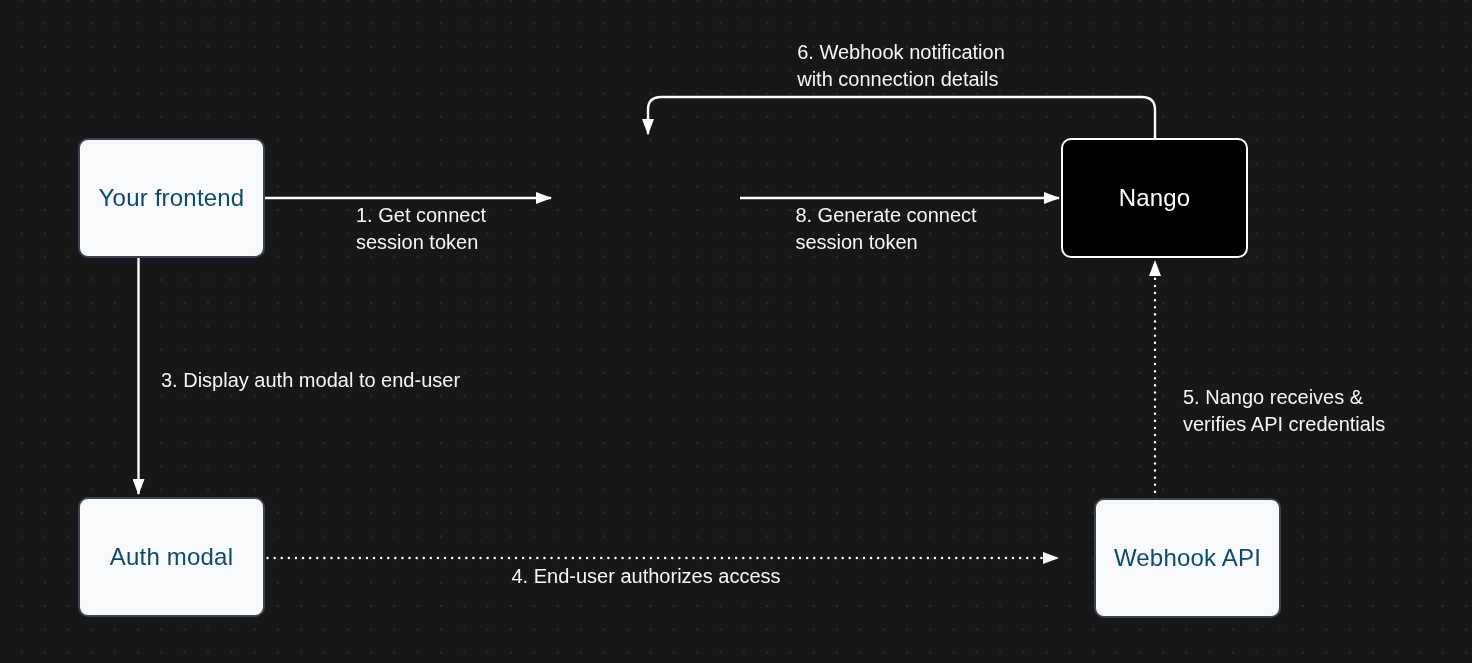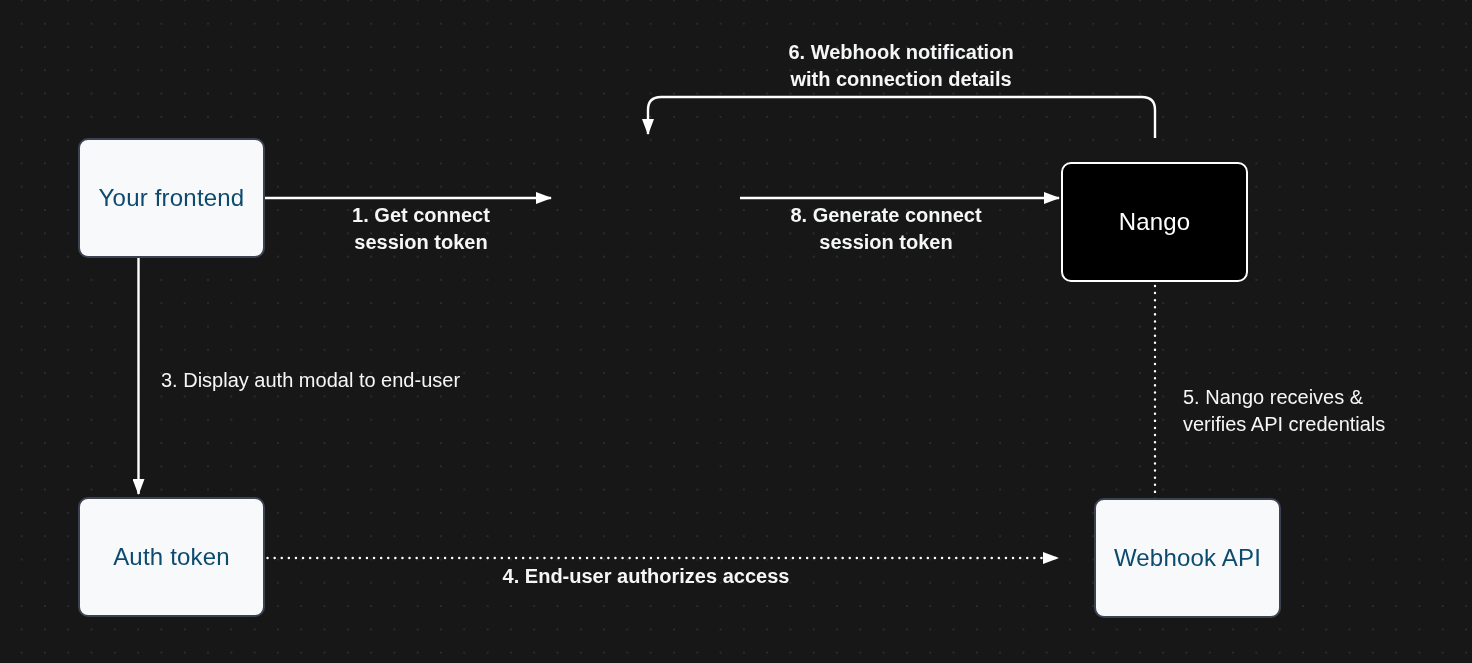--- a/index.html
+++ b/index.html
@@ -43,35 +43,34 @@
     color: #0c4a6e;
     margin-left: 33px;
   }
   .node.dark {
     background: #000000;
     border: 2px solid #ffffff;
     color: #ffffff;
   }
   .node-frontend  { left: 45px;   top: 138px; }
   .node-backend   { left: 553px;  top: 138px; }
-  .node-nango     { left: 1061px; top: 138px; margin-top: 24px; }
+  .node-nango     { left: 1061px; top: 138px; }
   .node-authmodal { left: 45px;   top: 497px; }
   .node-external  { left: 1061px; top: 498px; }
 
   .edge-label {
     position: absolute;
     color: #f5f6f7;
     font-size: 20px;
     line-height: 27px;
     white-space: pre-line;
   }
   .edge-label.centered {
     transform: translateX(-50%);
-    text-align: center;
-    font-weight: bold;
+    text-align: left;
   }
   .label-1 { left: 421px;  top: 202px; }
   .label-2 { left: 886px;  top: 202px; }
   .label-3 { left: 161px;  top: 367px; }
   .label-4 { left: 646px;  top: 563px; }
   .label-5 { left: 1183px; top: 352px; margin-top: 32px; }
   .label-6 { left: 901px;  top: 39px;  }
 </style>
 </head>
 <body>
@@ -101,21 +100,21 @@
   <div class="node light node-frontend">
     <span>Your frontend</span>
   </div>
 
 
   <div class="node dark node-nango">
     <span>Nango</span>
   </div>
 
   <div class="node light node-authmodal">
-    <span>Auth token</span>
+    <span>Auth modal</span>
   </div>
 
   <div class="node light node-external">
     <span>Webhook API</span>
   </div>
 
   <div class="edge-label centered label-1">1. Get connect
 session token</div>
   <div class="edge-label centered label-2">8. Generate connect
 session token</div>

